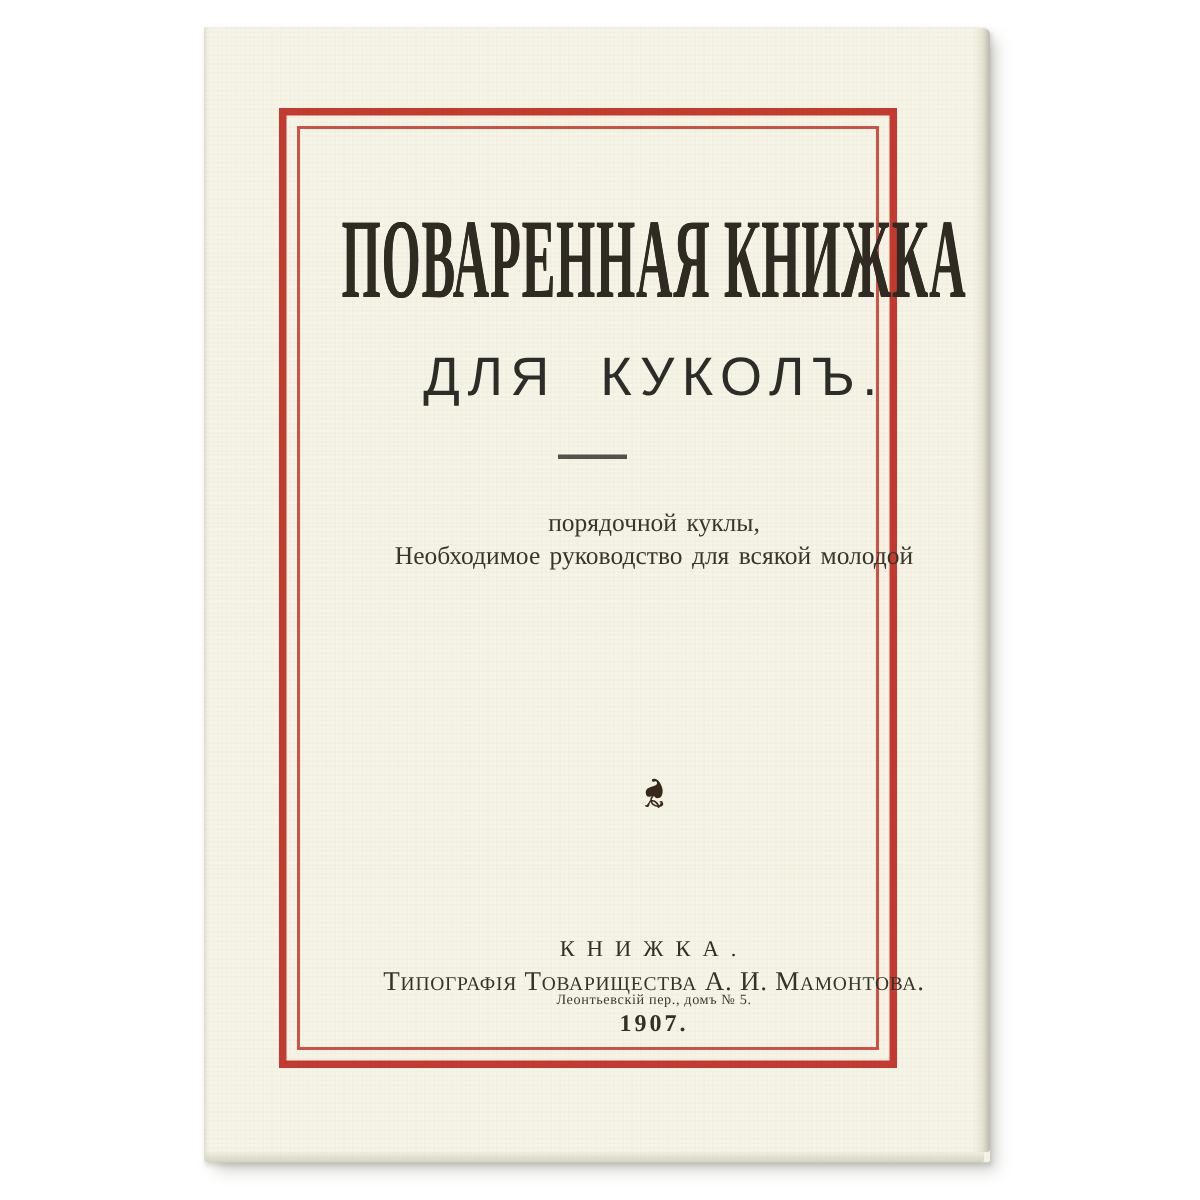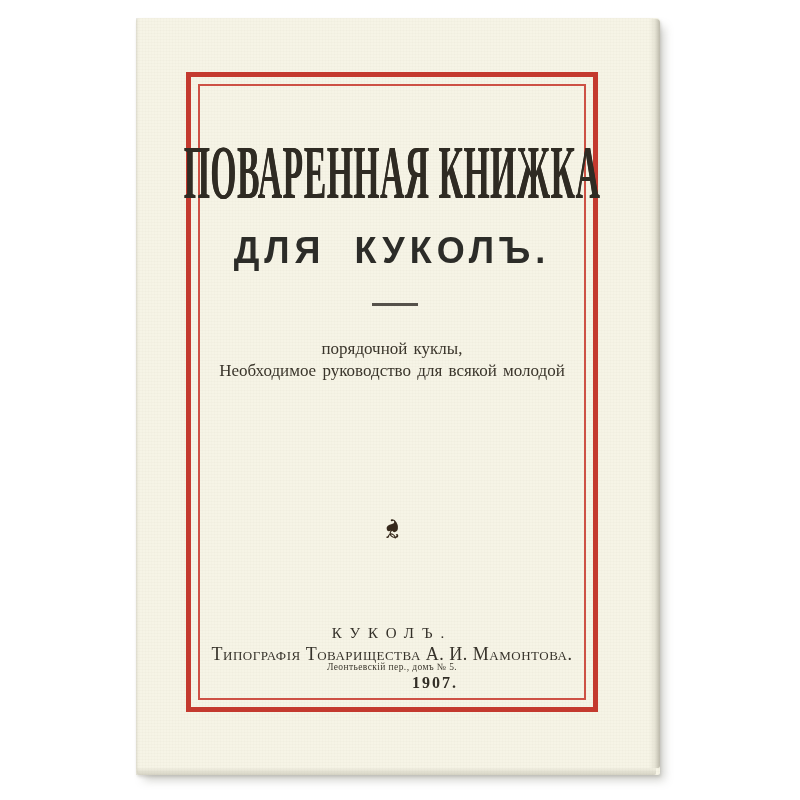--- a/index.html
+++ b/index.html
@@ -81,20 +81,21 @@
     border: 2px solid #cd5145;
   }
 
   
   .tblock {
     position: absolute;
     left: 50px;
     width: 412px;
     text-align: center;
     color: #332e25;
+    padding-left: 44px;
   }
 
   .title-wrap {
     top: 110px;
     height: 90px;
     display: flex;
     align-items: center;
     justify-content: center;
   }
   .title-text {
@@ -105,21 +106,21 @@
     letter-spacing: 1px;
     white-space: nowrap;
     color: #2f2b23;
     transform: scale(0.62, 1.4);
     text-shadow: 0.4px 0 0 #2f2b23;
   }
 
   .subtitle {
     top: 212px;
     font-family: "Liberation Sans", sans-serif;
-    font-weight: 700;
+    font-weight: 400;
     font-size: 36px;
     letter-spacing: 5px;
     word-spacing: 14px;
     color: #2c2c28;
   }
 
   .divider {
     position: absolute;
     left: 50%;
     top: 285px;
@@ -175,21 +176,20 @@
     font-size: 9.5px;
     letter-spacing: 0.4px;
     color: #3c382e;
   }
   .imprint-year {
     top: 656px;
     font-size: 16px;
     letter-spacing: 2px;
     font-weight: 700;
     color: #332f27;
-    margin-left: 43px;
   }
 </style>
 </head>
 <body>
 
 <div class="book">
 
   <span class="page-edge-left"></span>
   <span class="page-edge-right"></span>
   <span class="page-edge-bottom"></span>
@@ -209,21 +209,21 @@
   <div class="tblock guidance">
     <div>порядочной куклы,</div>
     <div>Необходимое руководство для всякой молодой</div>
   </div>
 
 
   <div class="tblock ornament">
     <span class="glyph">❧</span>
   </div>
 
-  <div class="tblock imprint-city">КУКОЛЪ.</div>
+  <div class="tblock imprint-city">КНИЖКА.</div>
 
   <div class="tblock imprint-publisher">Типографія Товарищества А. И. Мамонтова.</div>
 
   <div class="tblock imprint-address">Леонтьевскій пер., домъ № 5.</div>
 
   <div class="tblock imprint-year">1907.</div>
 
 </div>
 
 </body></html>

